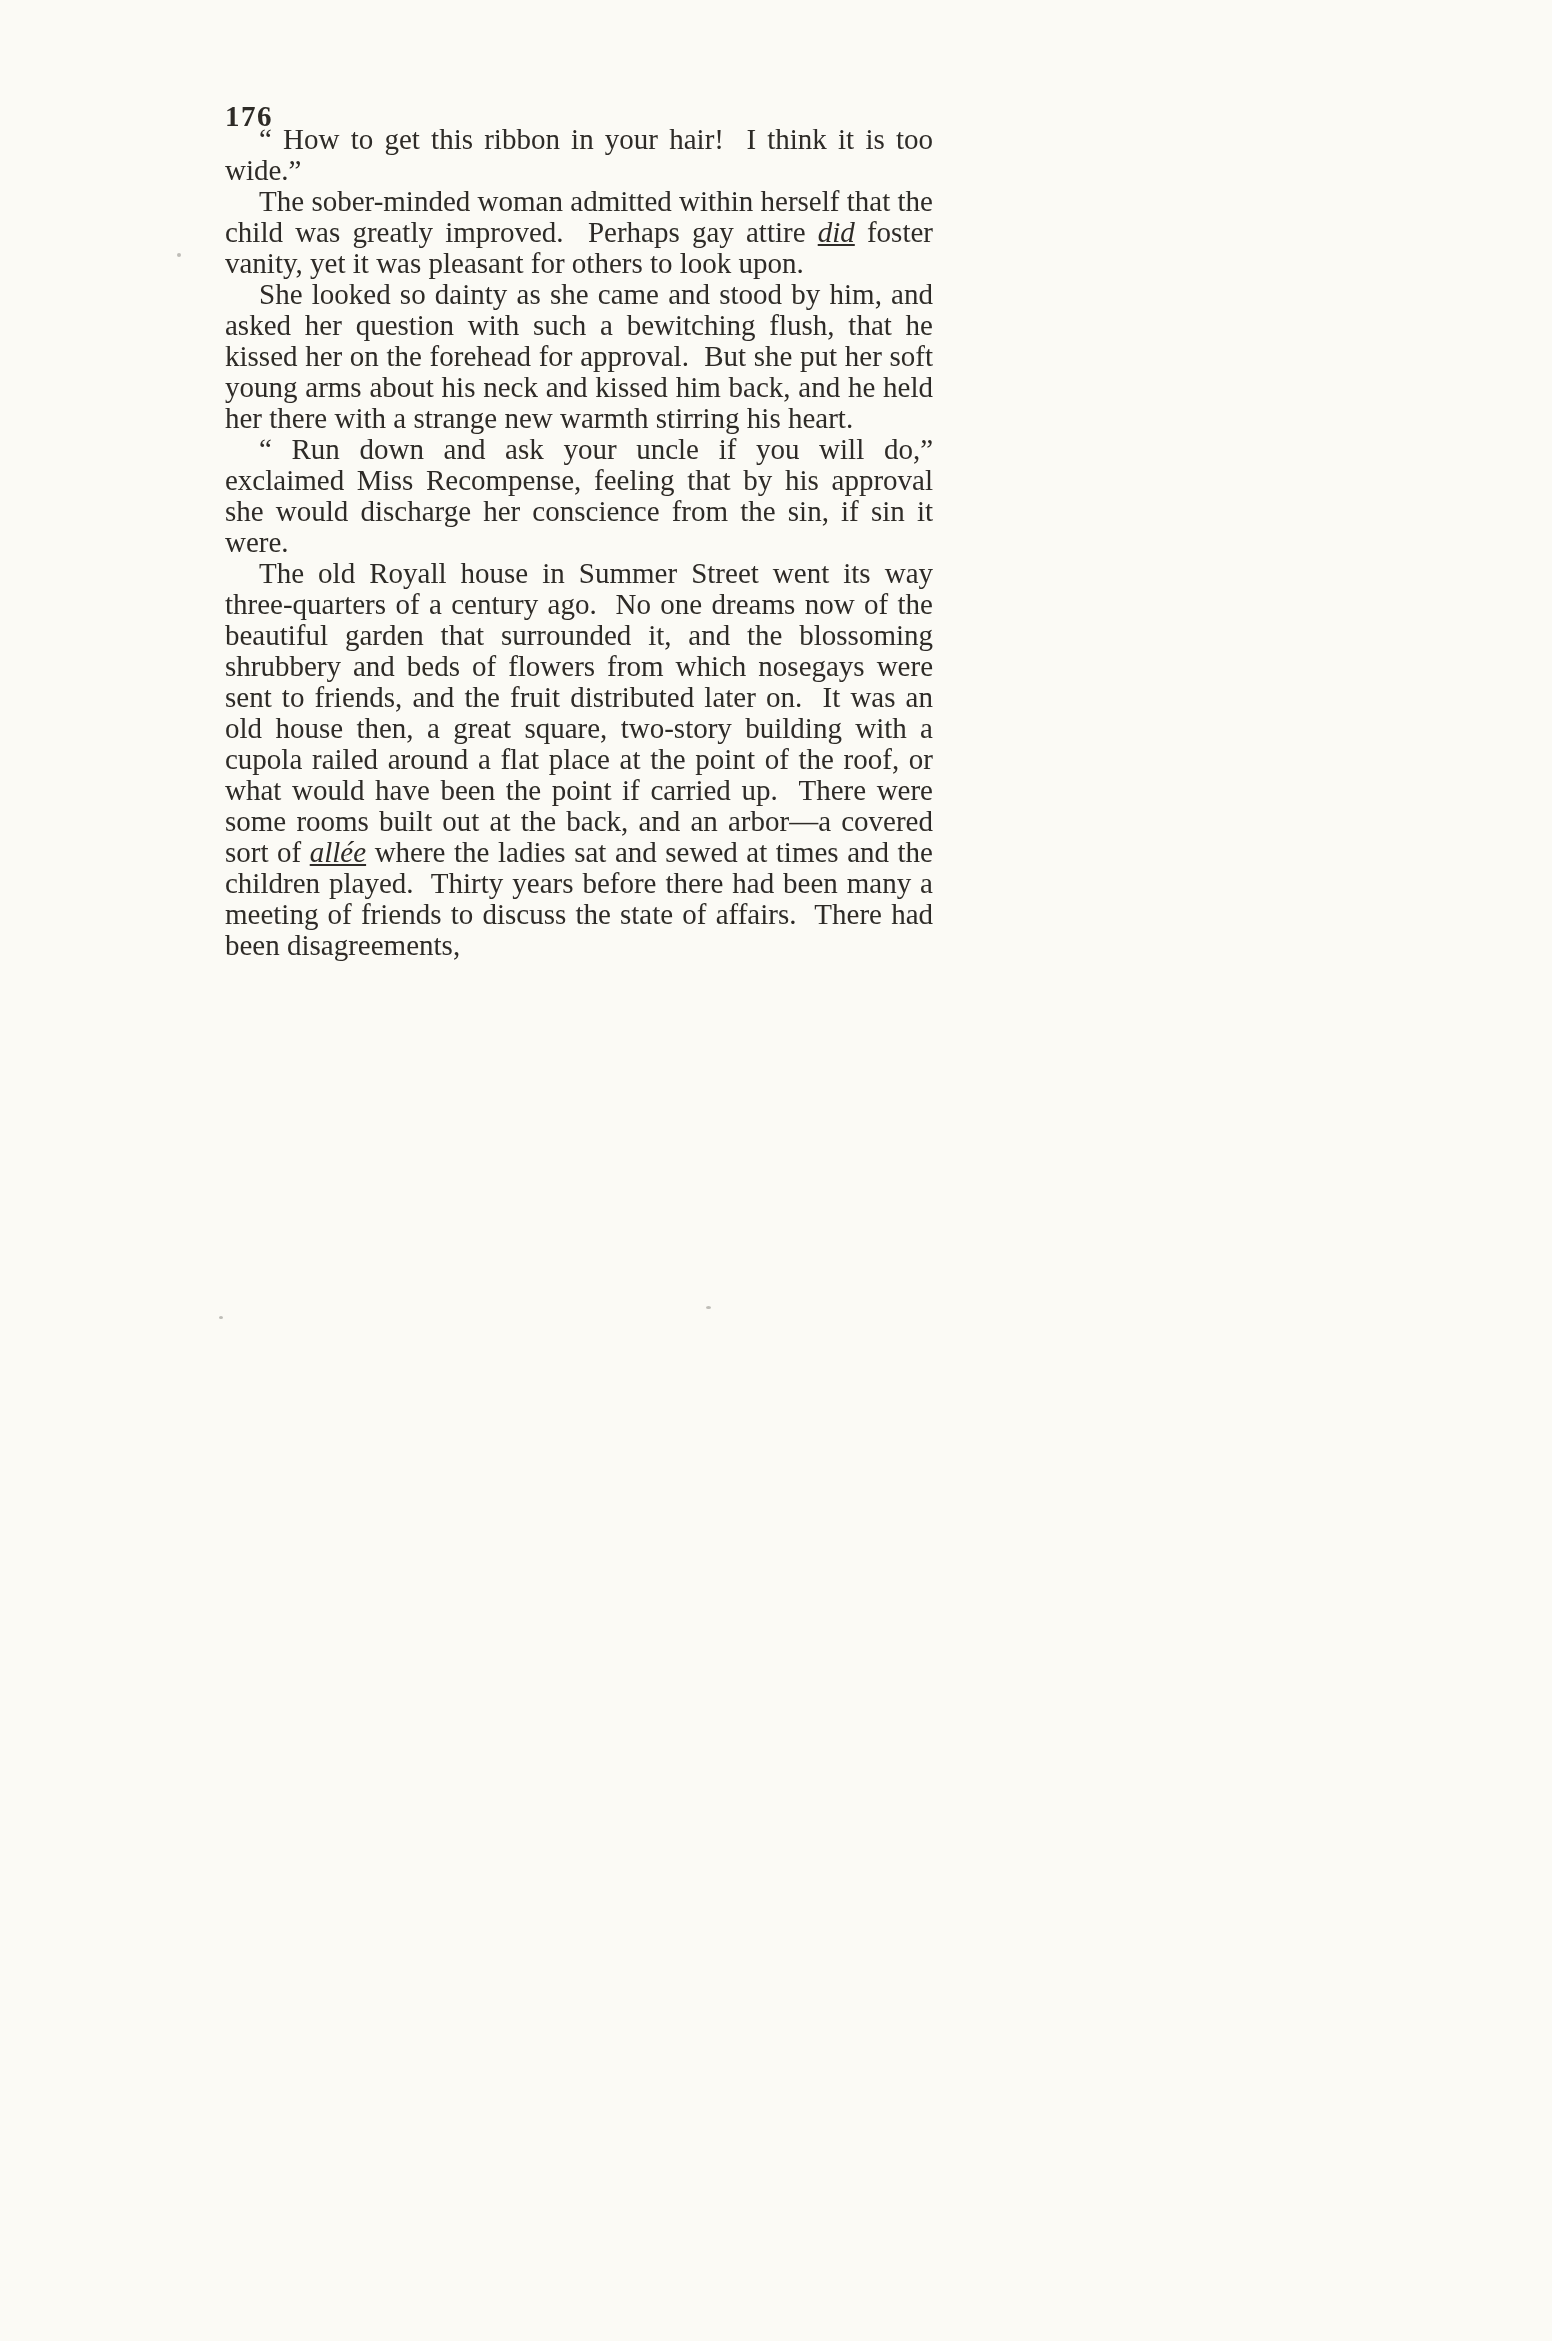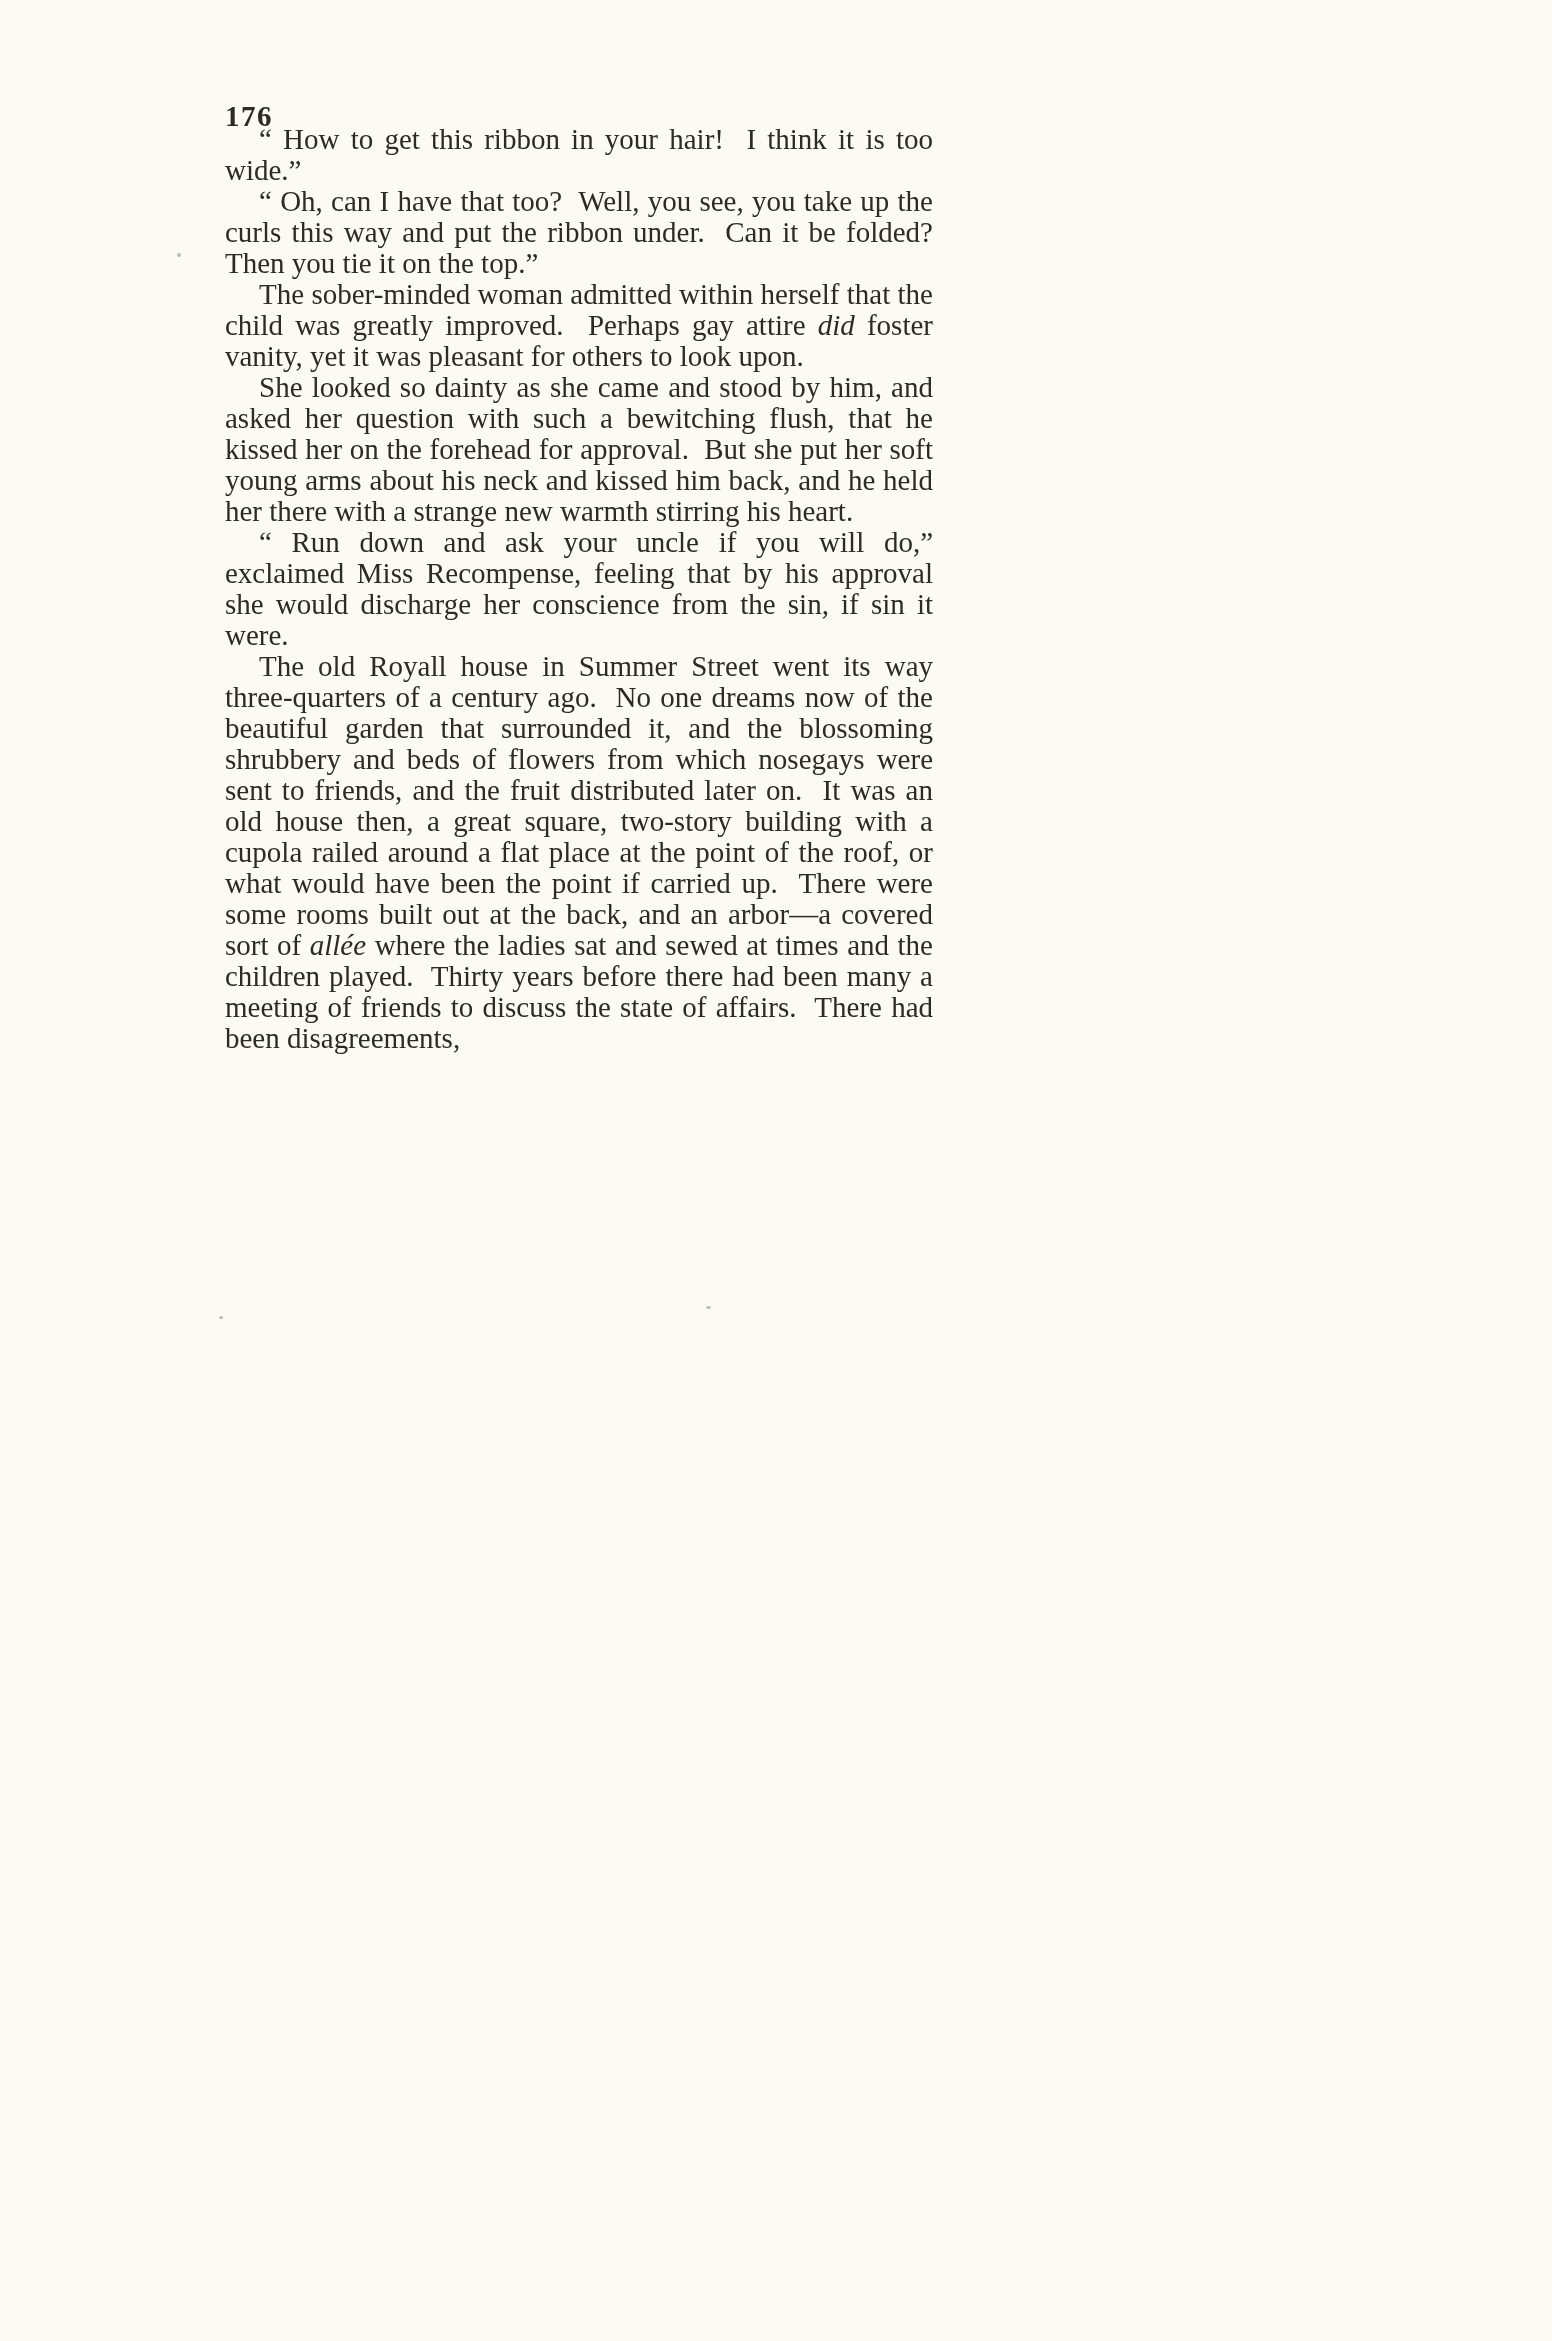--- a/index.html
+++ b/index.html
@@ -42,20 +42,21 @@
   .para {
     margin: 0;
     text-indent: 34px;
     text-align: justify;
     white-space: pre-wrap;
     font-size: 29px;
     line-height: 31px;
   }
   .para em {
     font-style: italic;
+    text-decoration: underline;
   }
   .speck {
     position: absolute;
     background: #8d8b84;
     border-radius: 50%;
     opacity: 0.55;
   }
   .speck.s1 { left: 177px; top: 253px; width: 4px; height: 4px; }
   .speck.s2 { left: 219px; top: 1316px; width: 4px; height: 3px; }
   .speck.s3 { left: 706px; top: 1306px; width: 5px; height: 3px; }
@@ -68,20 +69,19 @@
   <div class="speck s2"></div>
   <div class="speck s3"></div>
 
   <div class="content">
     <header class="running-head">
       <span class="page-number">176</span>
     </header>
 
     <main>
         <p class="para"><span>“ How to get this ribbon in your hair!  I think it is too wide.”</span></p>
-        <p class="para"><span>“ Oh, can I have that too?  Well, you see, you take up the curls this way and put the ribbon under.  Can it be folded?  Then you tie it on the top.”</span></p>
         <p class="para"><span>The sober-minded woman admitted within herself that the child was greatly improved.  Perhaps gay attire </span><em>did</em><span> foster vanity, yet it was pleasant for others to look upon.</span></p>
         <p class="para"><span>She looked so dainty as she came and stood by him, and asked her question with such a bewitching flush, that he kissed her on the forehead for approval.  But she put her soft young arms about his neck and kissed him back, and he held her there with a strange new warmth stirring his heart.</span></p>
         <p class="para"><span>“ Run down and ask your uncle if you will do,” exclaimed Miss Recompense, feeling that by his approval she would discharge her conscience from the sin, if sin it were.</span></p>
         <p class="para"><span>The old Royall house in Summer Street went its way three-quarters of a century ago.  No one dreams now of the beautiful garden that surrounded it, and the blossoming shrubbery and beds of flowers from which nosegays were sent to friends, and the fruit distributed later on.  It was an old house then, a great square, two-story building with a cupola railed around a flat place at the point of the roof, or what would have been the point if carried up.  There were some rooms built out at the back, and an arbor—a covered sort of </span><em>allée</em><span> where the ladies sat and sewed at times and the children played.  Thirty years before there had been many a meeting of friends to discuss the state of affairs.  There had been disagreements,</span></p>
       </main>
   </div>
 </div>
 
 </body></html>

